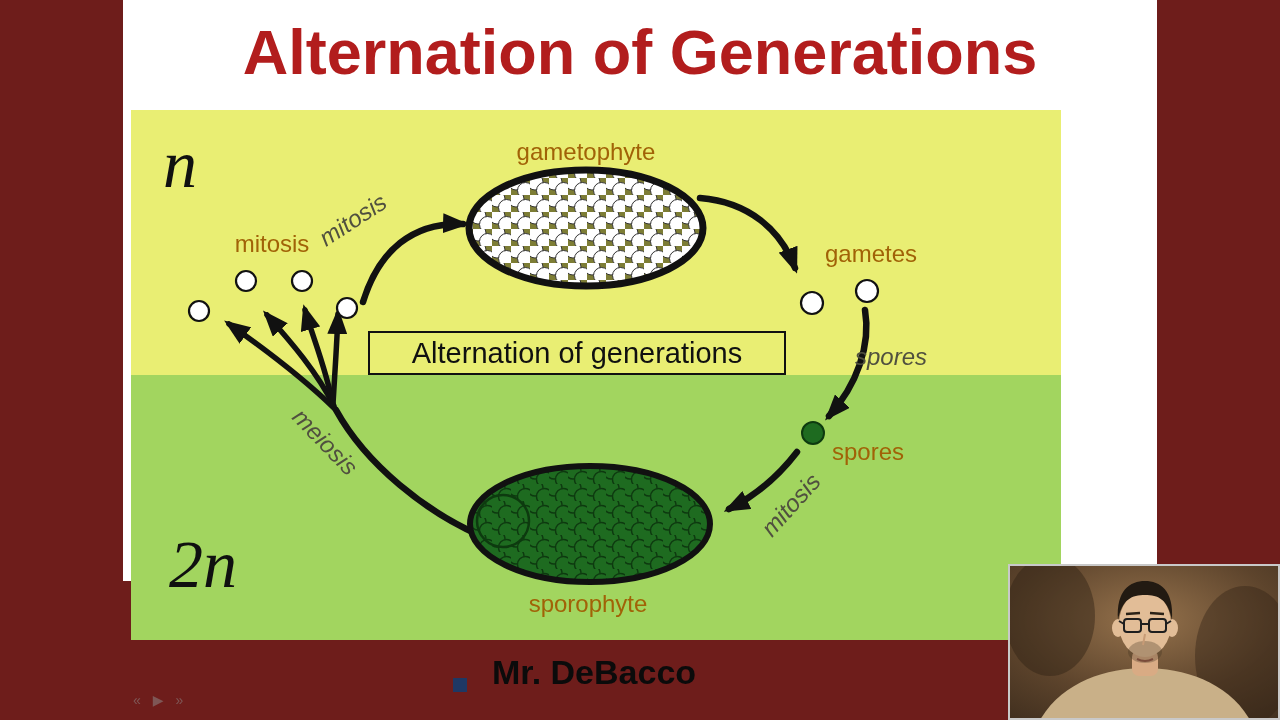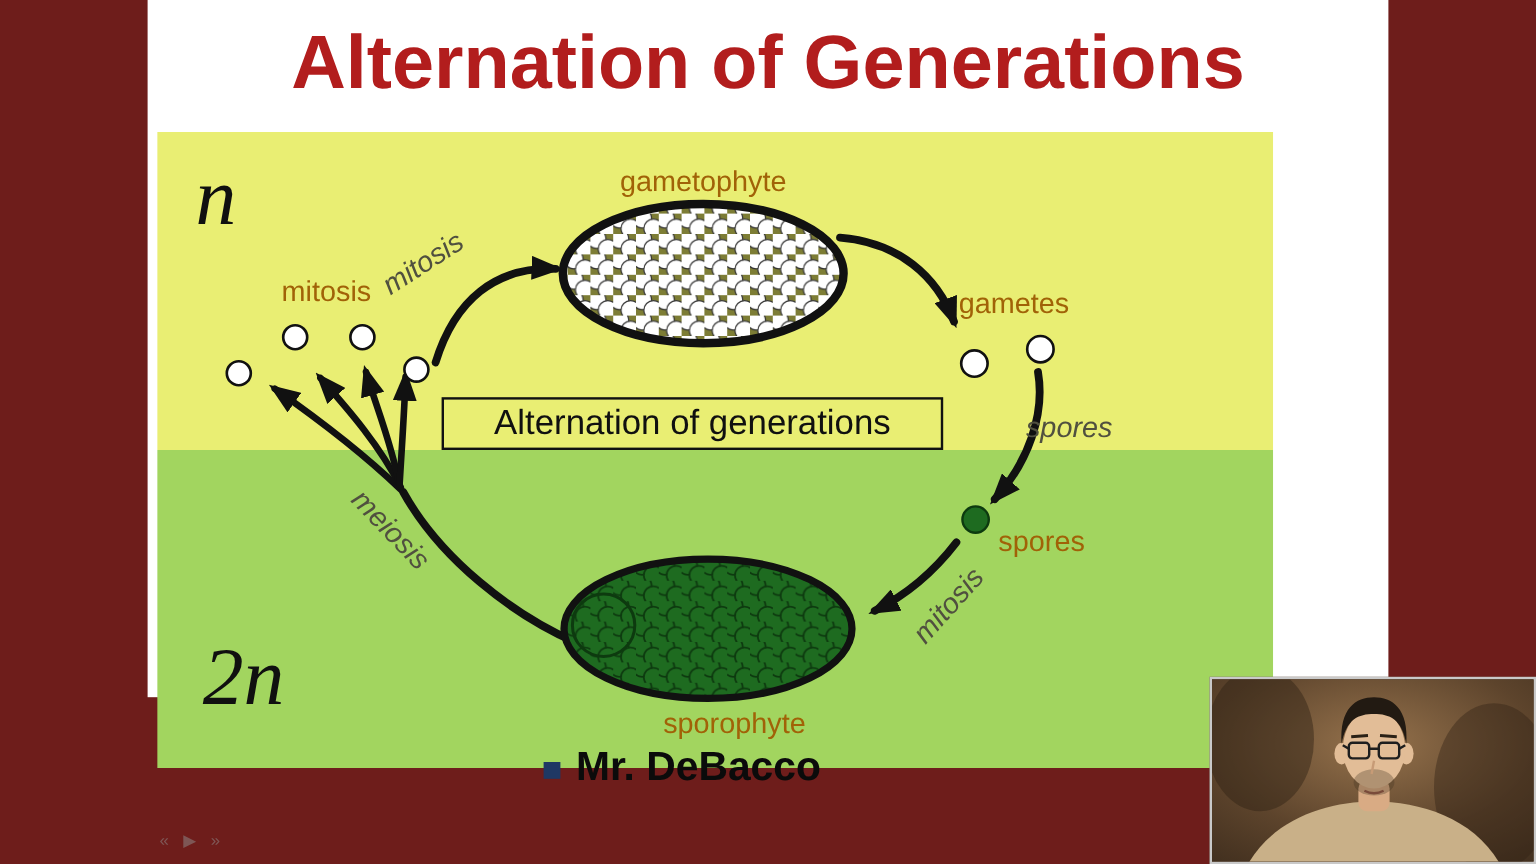--- a/index.html
+++ b/index.html
@@ -10,21 +10,21 @@
   html,body{width:1280px;height:720px;overflow:hidden;background:#000}
   .stage{position:relative;width:1280px;height:720px;background:var(--side-bar,#6e1d1b);font-family:"Liberation Sans",sans-serif}
   .slide{position:absolute;left:123px;top:0;width:1034px;height:581px;background:#ffffff}
   .title{position:absolute;top:16px;left:0;width:100%;text-align:center;font-size:63px;font-weight:bold;color:var(--title-red,#b21d1d);letter-spacing:0px}
   .diagram{position:absolute;left:8px;top:110px;width:930px;height:530px}
   .diagram svg.base{position:absolute;left:0;top:0}
   .dlabel{position:absolute;font-size:24px;color:#a16207;white-space:nowrap;transform:translateX(-50%)}
   .plabel{position:absolute;font-size:24px;font-style:italic;color:var(--process-gray,#50503f);white-space:nowrap;transform-origin:center}
   .ploidy{position:absolute;font-family:"Liberation Serif",serif;font-style:italic;font-size:68px;color:#101010;line-height:1}
   .center-box{position:absolute;left:237px;top:221px;width:418px;height:44px;border:2.5px solid #111;display:flex;align-items:center;justify-content:center;font-size:29px;color:#101010;white-space:nowrap}
-  .footer{position:absolute;left:330px;top:620px;display:flex;align-items:center;gap:13px}
+  .footer{position:absolute;left:330px;top:653px;display:flex;align-items:flex-end;gap:25px}
   .footer .bullet{width:14px;height:14px;background:var(--bullet-navy,#1f3864);margin-top:4px}
   .footer .name{font-size:34px;font-weight:bold;color:#0b0b0b}
   .webcam{position:absolute;left:1008px;top:564px;width:272px;height:156px;border:2px solid #c9c9c9;overflow:hidden;background:#4a3522}
   .player-controls{position:absolute;left:10px;top:692px;display:flex;gap:12px;font-size:14px;color:#8f8f8f;opacity:.5}
   .player-controls span{cursor:default}
 </style>
 </head>
 <body>
 
 <div class="stage">
@@ -85,23 +85,23 @@
         </g>
 
         <circle cx="682" cy="323" r="11" style="fill:var(--dark-green,#1e6b20)" stroke="#0d3a0f" stroke-width="2"></circle>
       </svg>
 
       <div class="ploidy" style="left:32px;top:20px">n</div>
       <div class="ploidy" style="left:38px;top:420px">2n</div>
 
       <div class="dlabel" style="left:455px;top:28px">gametophyte</div>
       <div class="dlabel" style="left:141px;top:120px">mitosis</div>
-      <div class="dlabel" style="left:714px;top:130px">gametes</div>
+      <div class="dlabel" style="left:740px;top:130px">gametes</div>
       <div class="dlabel" style="left:737px;top:328px">spores</div>
-      <div class="dlabel" style="left:481px;top:480px">sporophyte</div>
+      <div class="dlabel" style="left:457px;top:480px">sporophyte</div>
 
       <div class="plabel" style="left:222px;top:96px;transform:translateX(-50%) rotate(-33deg)">mitosis</div>
       <div class="plabel" style="left:760px;top:233px;transform:translateX(-50%)">spores</div>
       <div class="plabel" style="left:660px;top:381px;transform:translateX(-50%) rotate(-48deg)">mitosis</div>
       <div class="plabel" style="left:194px;top:318px;transform:translateX(-50%) rotate(46deg)">meiosis</div>
 
       <div class="center-box">Alternation of generations</div>
     </div>
 
     <div class="footer">

